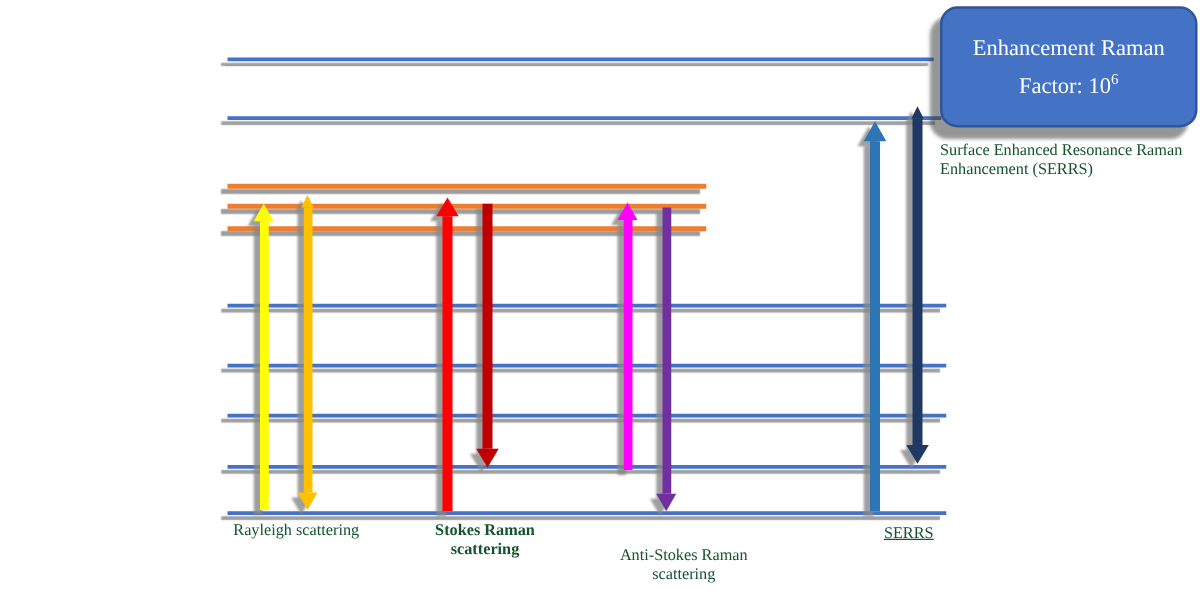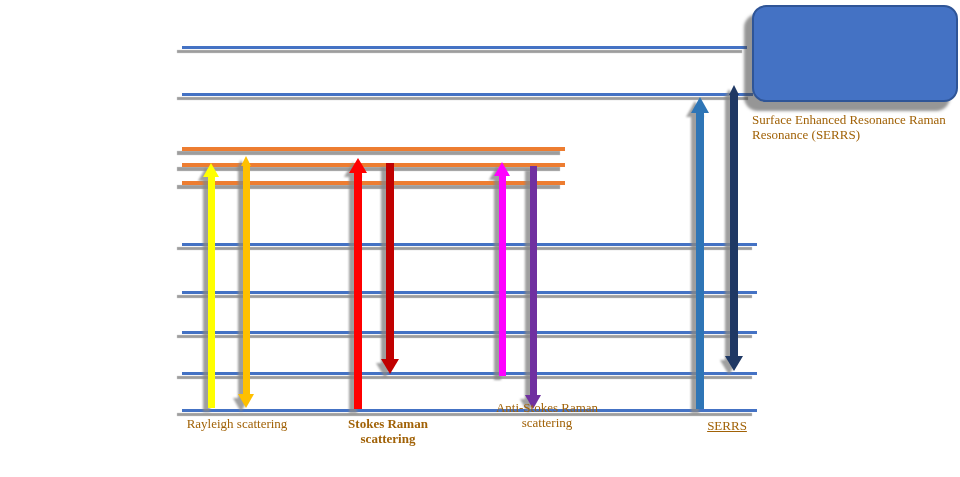--- a/index.html
+++ b/index.html
@@ -5,21 +5,21 @@
   html,body{margin:0;padding:0;background:#ffffff;}
   .stage{
     position:relative;width:960px;height:477px;background:#ffffff;overflow:hidden;
     font-family:"Liberation Serif","DejaVu Serif",serif;
   }
   .level{position:absolute;box-shadow:-5px 4px 1px rgba(140,140,140,0.85);}
   .arrow{position:absolute;display:flex;flex-direction:column;align-items:center;
          filter:drop-shadow(-5px 4px 1px rgba(135,135,135,0.8));}
   .arrow .head{width:0;height:0;flex:0 0 auto;}
   .arrow .body{flex:1 1 auto;}
-  .lbl{position:absolute;color:#a16207;font-size:13px;line-height:15px;white-space:nowrap;}
+  .lbl{position:absolute;color:#14532d;font-size:13px;line-height:15px;white-space:nowrap;}
   .lbl.center{transform:translateX(-50%);text-align:center;}
   .callout{
     position:absolute;left:752px;top:5px;width:206px;height:97px;box-sizing:border-box;
     background:#4472C4;border:2px solid #2F5597;border-radius:14px;
     box-shadow:-8px 9px 3px rgba(64,64,64,0.55);
     display:flex;flex-direction:column;align-items:center;justify-content:center;
     color:#ffffff;font-size:18px;line-height:25px;text-align:center;
   }
   .callout sup{font-size:12px;}
 </style>
@@ -76,28 +76,30 @@
       </div>
     </div>
   <div id="labels">
       <div class="lbl center" style="left: 237px; top: 416px;">
         <div>Rayleigh scattering</div>
       </div>
       <div class="lbl center" style="left: 388px; top: 416px; font-weight: bold;">
         <div>Stokes Raman</div>
         <div>scattering</div>
       </div>
-      <div class="lbl center" style="left: 547px; top: 400px;">
+      <div class="lbl center" style="left: 547px; top: 436px;">
         <div>Anti-Stokes Raman</div>
         <div>scattering</div>
       </div>
       <div class="lbl center" style="left: 727px; top: 418px; text-decoration: underline;">
         <div>SERRS</div>
       </div>
       <div class="lbl" style="left: 752px; top: 112px;">
         <div>Surface Enhanced Resonance Raman</div>
-        <div>Resonance (SERRS)</div>
+        <div>Enhancement (SERRS)</div>
       </div>
     </div>
 
   <div class="callout">
+    <div>Enhancement Raman</div>
+    <div><span>Factor: 10</span><sup>6</sup></div>
   </div>
 </div>
 
 </body></html>

